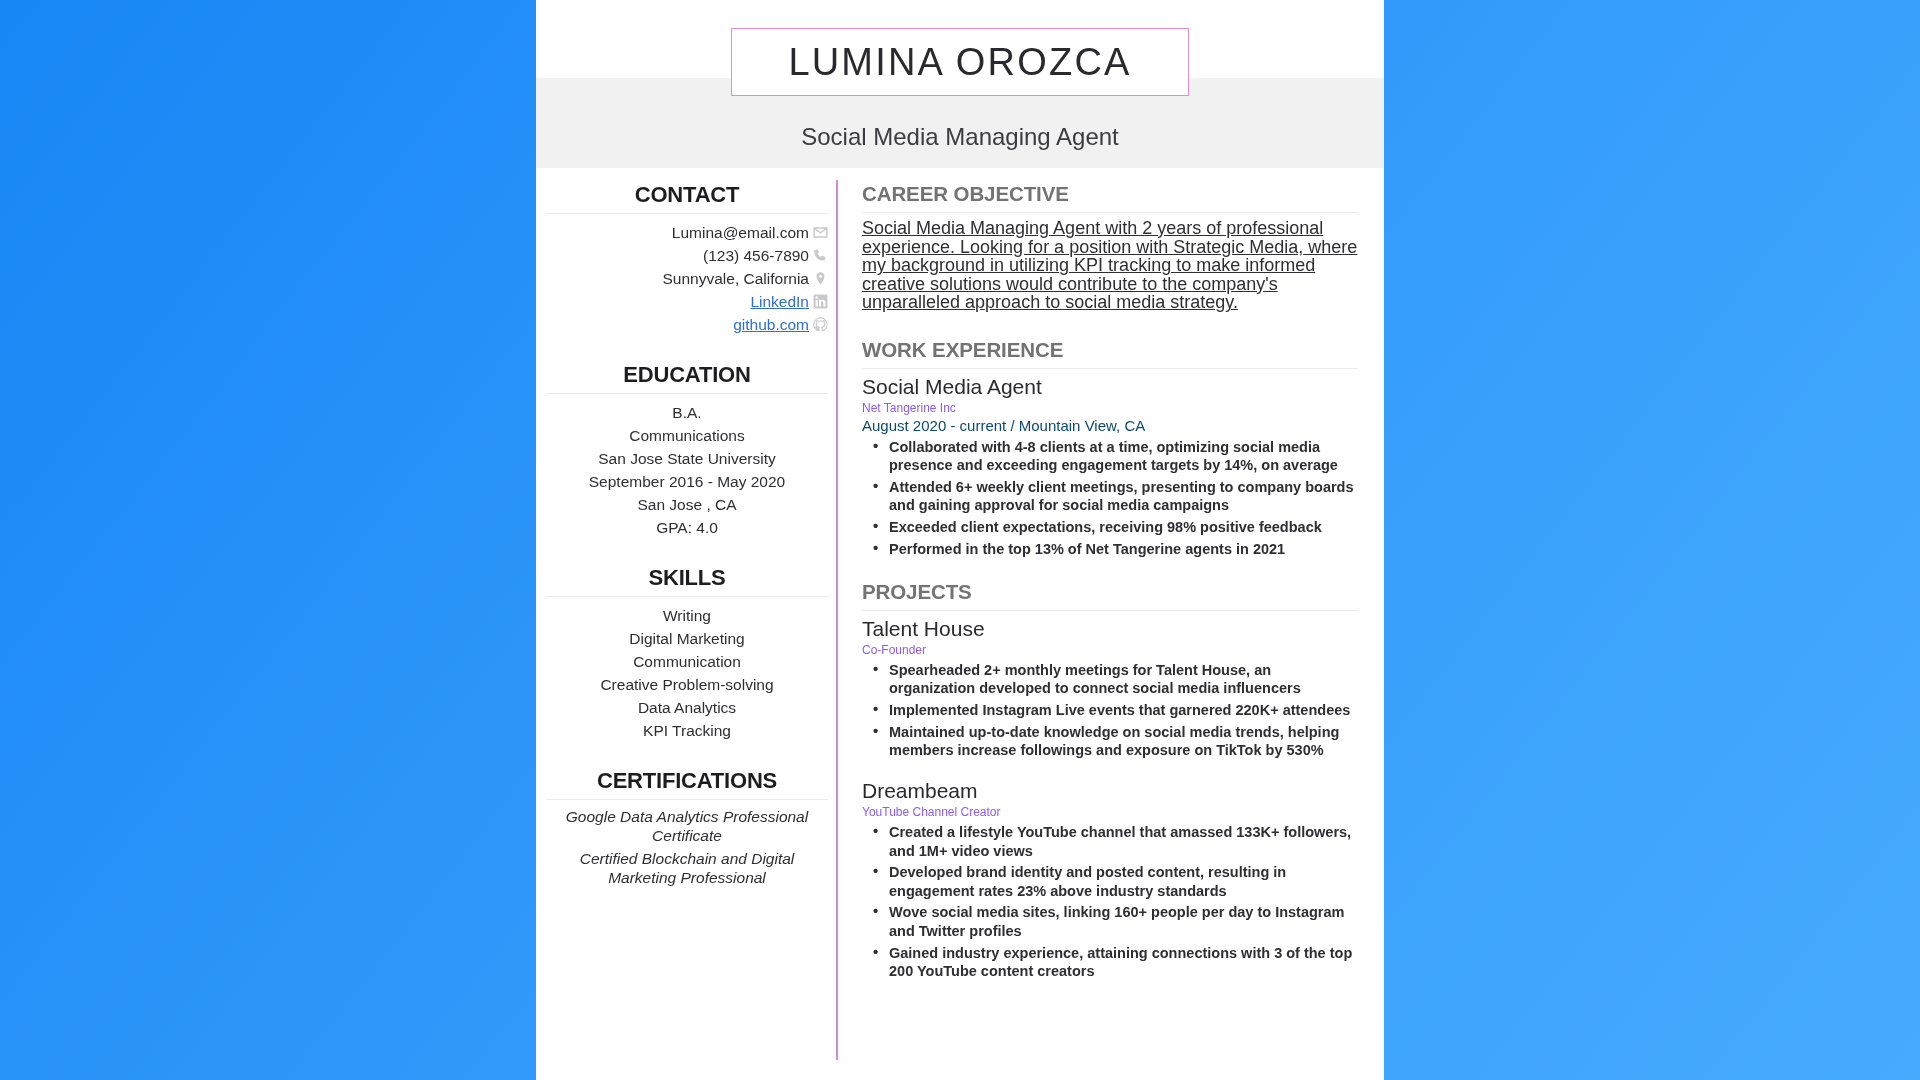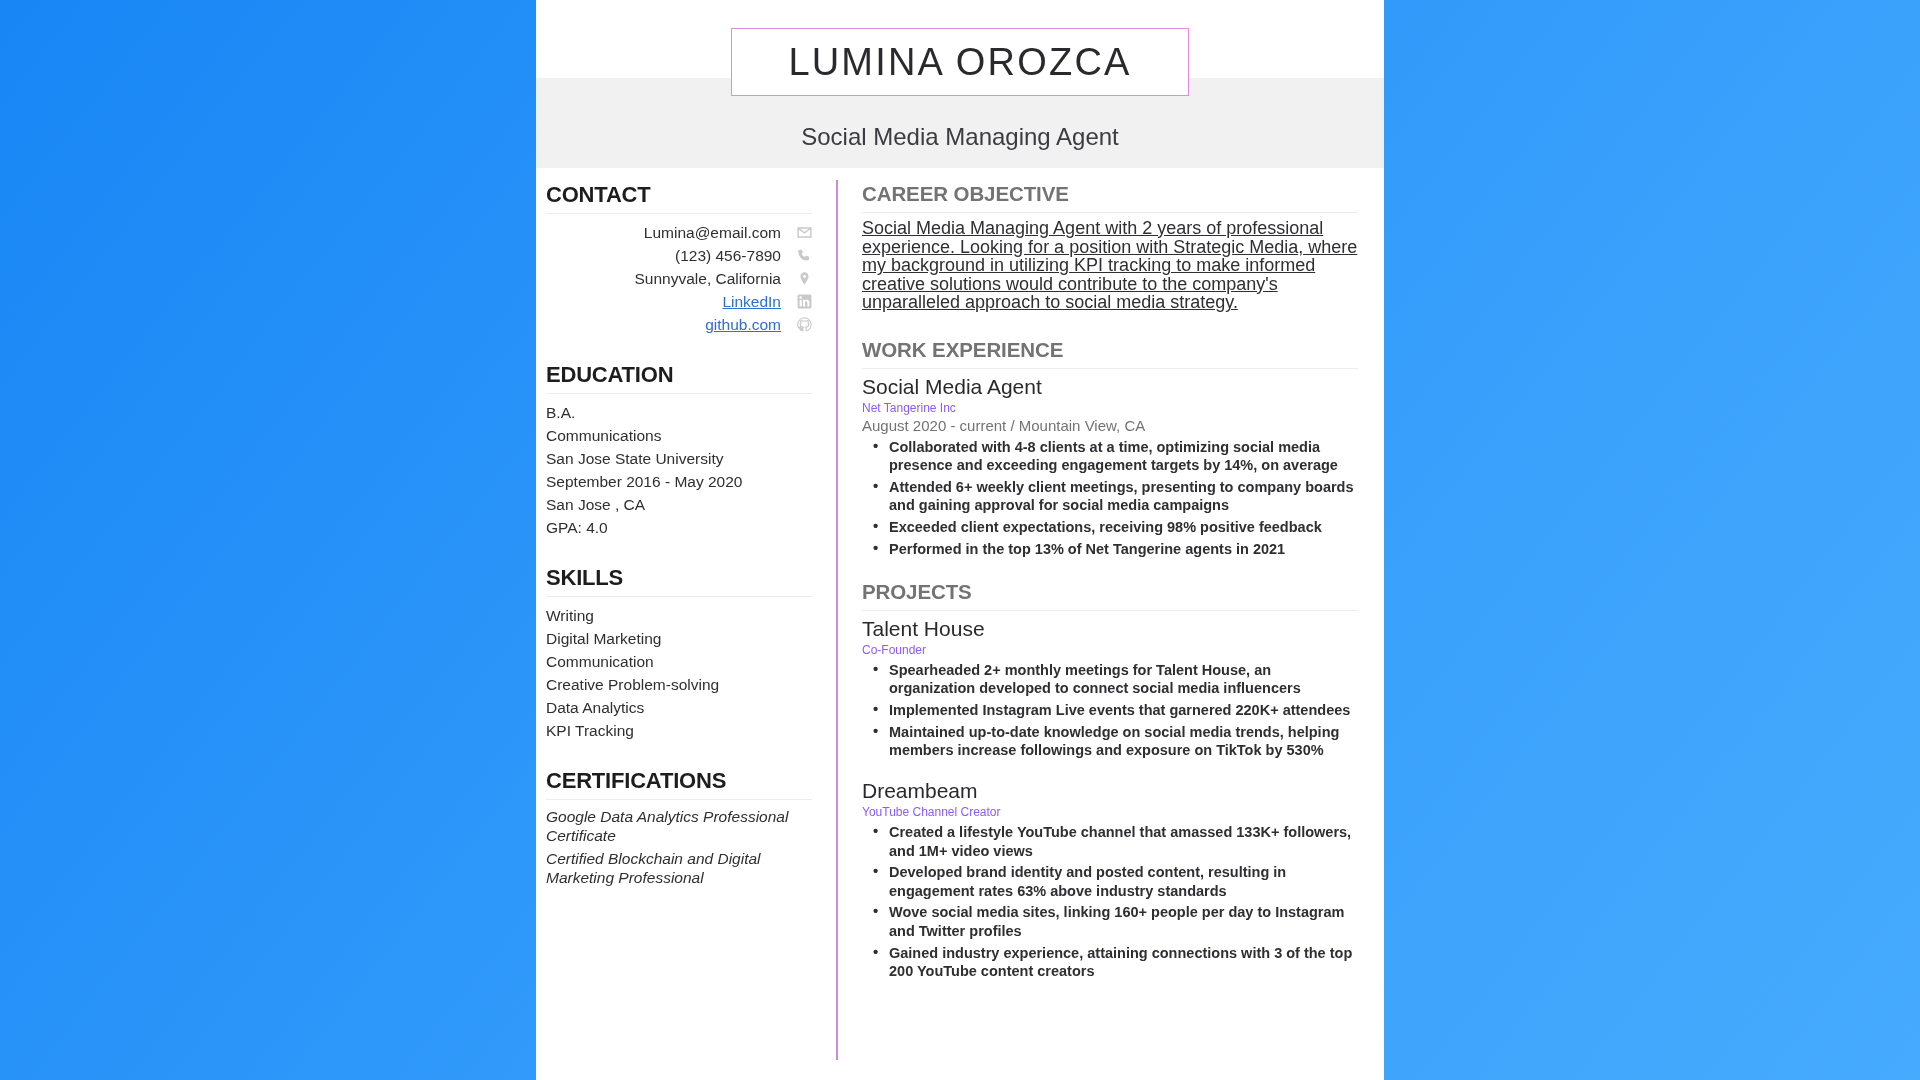--- a/index.html
+++ b/index.html
@@ -28,53 +28,53 @@
   .hdr-band {
     height:90px; background:#f1f1f1;
     display:flex; align-items:flex-end; justify-content:center;
     padding-bottom:17px;
   }
   .hdr-band .subtitle { font-size:24px; color:#3b3b40; font-weight:400; }
 
   
   .body-wrap { display:flex; height:912px; }
   .col-left {
-    width:300px; padding:14px 24px 0 10px; text-align:left;
+    width:300px; padding:14px 8px 0 10px; text-align:center;
   }
   .divider { width:2px; background:#d489d8; margin-top:12px; height:880px; }
   .col-right { flex:1; padding:14px 26px 0 24px; }
 
   
   .l-head {
     font-size:22px; font-weight:700; color:#1d1d20;
     letter-spacing:-0.2px; margin-bottom:5px;
   }
   .l-rule { border-bottom:1px solid #ececec; margin-bottom:7px; }
   .l-line {
     font-size:15.5px; color:#2f2f33; line-height:23px;
-    display:flex; align-items:center; justify-content:flex-end; gap:16px;
+    display:flex; align-items:center; justify-content:flex-end; gap:4px;
   }
   .l-line .txt { white-space:nowrap; }
   .l-line a { color:#2f6fd0; text-decoration:underline; }
   .ico { width:15px; height:15px; flex:0 0 15px; display:block; fill:#c9c9cd; }
   .l-item { font-size:15.5px; color:#2f2f33; line-height:23px; }
   .cert-item { font-size:15.5px; color:#2f2f33; line-height:19px; margin-bottom:4px;font-style:italic; }
   .sec-gap { height:26px; }
   .sec-gap-sm { height:18px; }
 
   
   .r-head {
     font-size:20.5px; font-weight:700; color:#737373; letter-spacing:-0.1px;
     margin-bottom:6px;
   }
   .r-rule { border-bottom:1px solid #ececec; margin:0 0 6px 0; }
   .r-para { font-size:18px; color:#2f2f33; line-height:18.6px;text-decoration:underline; }
   .r-title { font-size:21px; color:#2a2a2e; font-weight:400; margin-top:4px; }
   .r-sub { font-size:12px; color:#8b5cf6; margin-top:2px; }
-  .r-meta { font-size:15px; color:#737373; margin-top:2px; }
+  .r-meta { font-size:15px; color:#0c4a6e; margin-top:2px; }
   ul.bul { list-style:none; margin:4px 0 0 0; padding:0;font-weight:bold; }
   ul.bul li {
     position:relative; padding-left:27px; font-size:14.5px; color:#2f2f33;
     line-height:18.3px; margin-bottom:3.5px;
   }
   ul.bul li:before {
     content:"\2022"; position:absolute; left:11px; top:-1px;
     font-size:15px; color:#2f2f33;
   }
 </style>
@@ -235,21 +235,21 @@
                 <li>Spearheaded 2+ monthly meetings for Talent House, an organization developed to connect social media influencers</li>
                 <li>Implemented Instagram Live events that garnered 220K+ attendees</li>
                 <li>Maintained up-to-date knowledge on social media trends, helping members increase followings and exposure on TikTok by 530%</li>
               </ul>
             </div>
             <div style="margin-top: 20px;">
               <div class="r-title">Dreambeam</div>
               <div class="r-sub">YouTube Channel Creator</div>
               <ul class="bul">
                 <li>Created a lifestyle YouTube channel that amassed 133K+ followers, and 1M+ video views</li>
-                <li>Developed brand identity and posted content, resulting in engagement rates 63% above industry standards</li>
+                <li>Developed brand identity and posted content, resulting in engagement rates 23% above industry standards</li>
                 <li>Wove social media sites, linking 160+ people per day to Instagram and Twitter profiles</li>
                 <li>Gained industry experience, attaining connections with 3 of the top 200 YouTube content creators</li>
               </ul>
             </div>
           </div>
       </div>
 
     </div>
   </div>
 </div>

